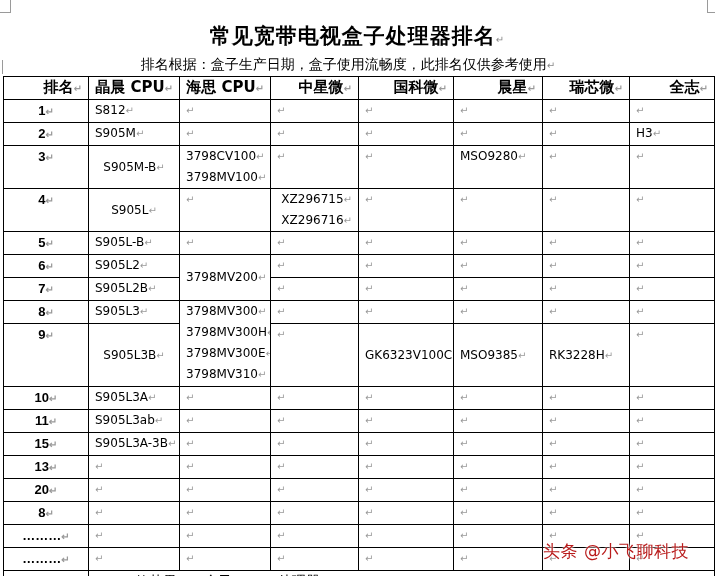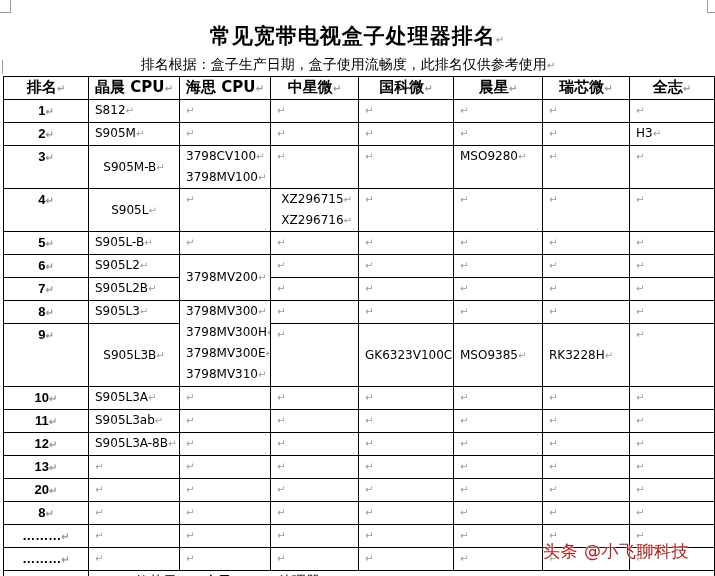--- a/index.html
+++ b/index.html
@@ -21,21 +21,21 @@
   }
   .pm { color:#8a8a8a; font-size:10px; font-weight:normal; }
   table {
     position:absolute; left:3px; top:76px; border-collapse:collapse;
     table-layout:fixed; width:711px;
   }
   td, th {
     border:1.5px solid #000; padding:0 6px; font-size:12px; vertical-align:top;
     line-height:21px; overflow:hidden; white-space:nowrap;
   }
-  th { font-size:15px; font-weight:bold; text-align:center; vertical-align:middle; height:21px;margin-top:15px; }
+  th { font-size:15px; font-weight:bold; text-align:right; vertical-align:middle; height:21px;margin-top:15px; }
   td.rank { text-align:center; font-weight:bold; font-family:"Liberation Sans", sans-serif; font-size:13px; }
   td.vmid { vertical-align:middle;text-align:center; }
   td.cmid { vertical-align:middle; text-align:left; }
   td .line { display:block;text-align:right; }
   .ret { color:#9a9a9a; font-size:10px; }
   tr.h21 td { height:20px; }
   tr.tall42 td { height:41px; }
   tr.tall62 td { height:62px; }
   td.span-text { font-size:14px; vertical-align:middle; }
   .watermark {
@@ -200,22 +200,22 @@
     <td><span>S905L3ab</span><span class="ret">↵</span></td>
     <td><span class="ret">↵</span></td>
     <td><span class="ret">↵</span></td>
     <td><span class="ret">↵</span></td>
     <td><span class="ret">↵</span></td>
     <td><span class="ret">↵</span></td>
     <td><span class="ret">↵</span></td>
   </tr>
 
   <tr class="h21">
-    <td class="rank"><span>12</span><span class="ret">↵</span></td>
-    <td><span>S905L3A-8B</span><span class="ret">↵</span></td>
+    <td class="rank"><span>15</span><span class="ret">↵</span></td>
+    <td><span>S905L3A-3B</span><span class="ret">↵</span></td>
     <td><span class="ret">↵</span></td>
     <td><span class="ret">↵</span></td>
     <td><span class="ret">↵</span></td>
     <td><span class="ret">↵</span></td>
     <td><span class="ret">↵</span></td>
     <td><span class="ret">↵</span></td>
   </tr>
 
   <tr class="h21">
     <td class="rank"><span>13</span><span class="ret">↵</span></td>

